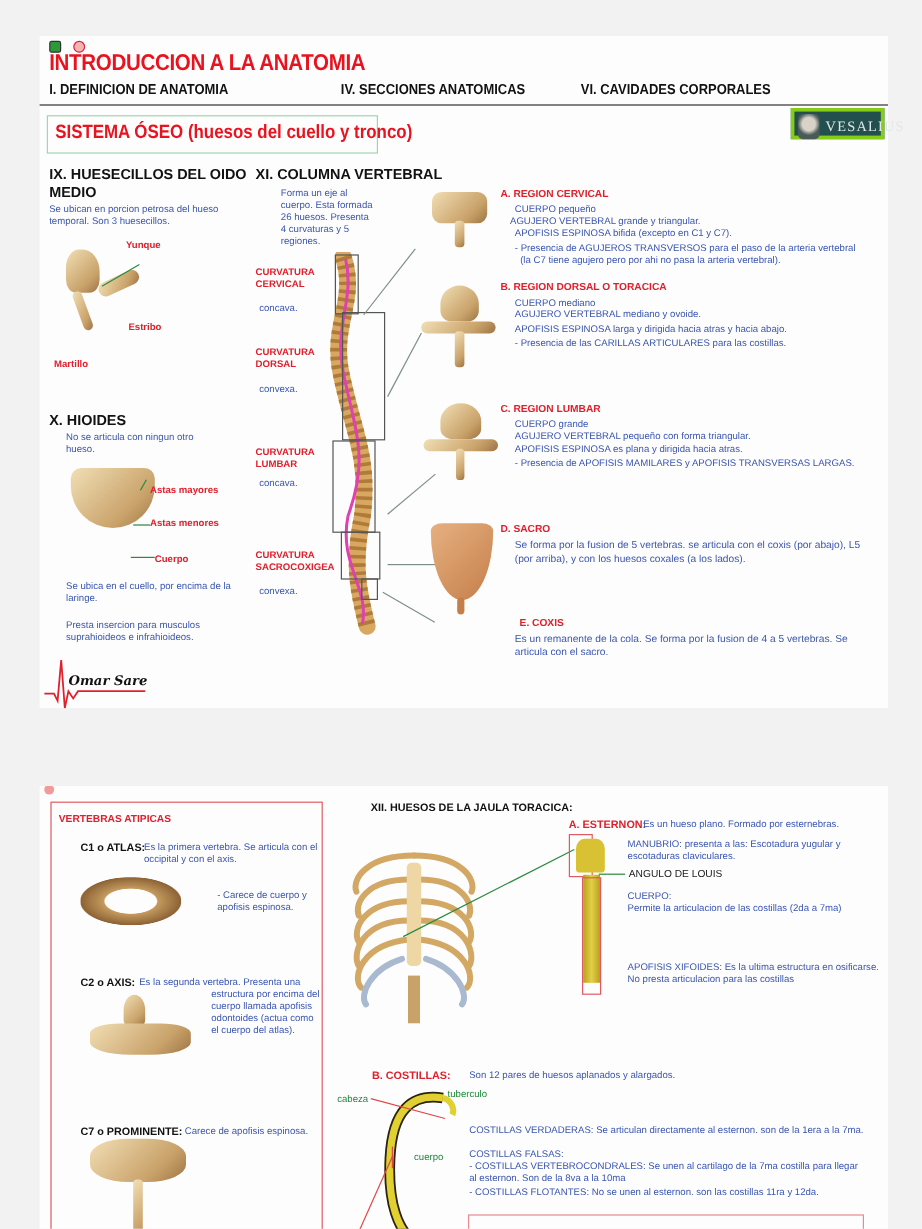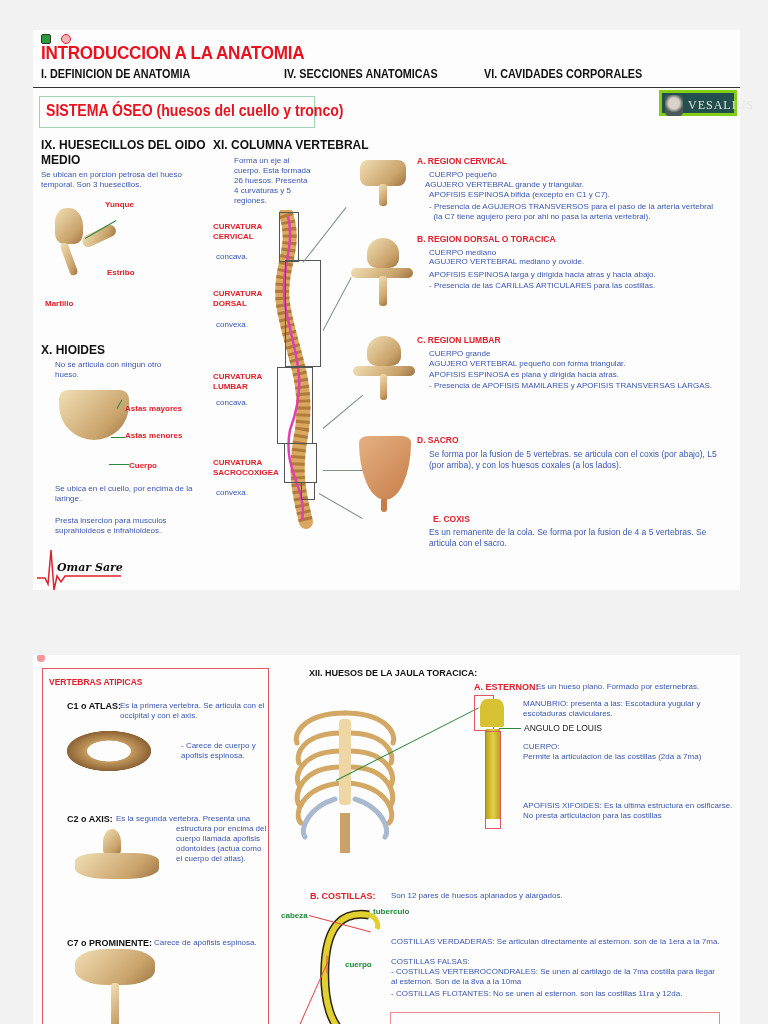--- a/index.html
+++ b/index.html
@@ -19,21 +19,21 @@
     .nav-link { position: absolute; top: 37px; font-size: 12px; font-weight: bold; color: #111; transform: scaleX(0.9); transform-origin: left; }
     .hr { position: absolute; left: 0; top: 57px; width: 707px; height: 1px; background: #333; }
     .subtitle-box { position: absolute; left: 6px; top: 66px; width: 276px; height: 32px; border: 1px solid #9fd6b0; }
     .subtitle { position: absolute; left: 6px; top: 5px; font-size: 16px; font-weight: bold; color: #e8131f; white-space: nowrap; transform: scaleX(0.88); transform-origin: left; }
     .vesalius { position: absolute; left: 626px; top: 60px; width: 78px; height: 26px; background: #23504f; border: 3px solid #84cc16; color: #dfe8e6; font-family: "Liberation Serif", serif; font-size: 12px; padding-left: 26px; line-height: 24px; letter-spacing: 1px; }
     .vesalius .face { position: absolute; left: 3px; top: 2px; width: 18px; height: 21px; background: radial-gradient(circle at 50% 40%, #d8d2c8 0 35%, #4a5a58 60%); border-radius: 4px; }
 
     .sec-title { position: absolute; font-size: 12px; font-weight: bold; color: #111; line-height: 15px; }
     .txt { position: absolute; font-size: 8px; line-height: 10px; color: #3a56b0; }
     .lbl-red { position: absolute; font-size: 8px; font-weight: bold; color: #e0202c; line-height: 10px; }
-    .lbl-green { position: absolute; font-size: 8px; font-weight: bold; color: #1f8a3a; line-height: 10px; }
+    .lbl-green { position: absolute; font-size: 8px; font-weight: normal; color: #1f8a3a; line-height: 10px; }
     .head-red { position: absolute; font-size: 8.5px; font-weight: bold; color: #e0202c; }
 
     .bone { position: absolute; background: linear-gradient(135deg, #f1dfb5, #c9a26a 70%, #9c7444); }
     .arrow { position: absolute; height: 1px; background: #2a8a3c; transform-origin: left center; }
     .arrow.gray { background: #7d8f85; }
     .arrow.red { background: #e04848; }
     .frame { position: absolute; border: 1px solid #555; }
 
     .atipicas-box { position: absolute; left: 9px; top: 13px; width: 227px; height: 370px; border: 1px solid #e05a63; }
     .sig-text { position: absolute; font-family: "DejaVu Serif", serif; font-style: italic; font-weight: bold; font-size: 11px; color: #111; }

